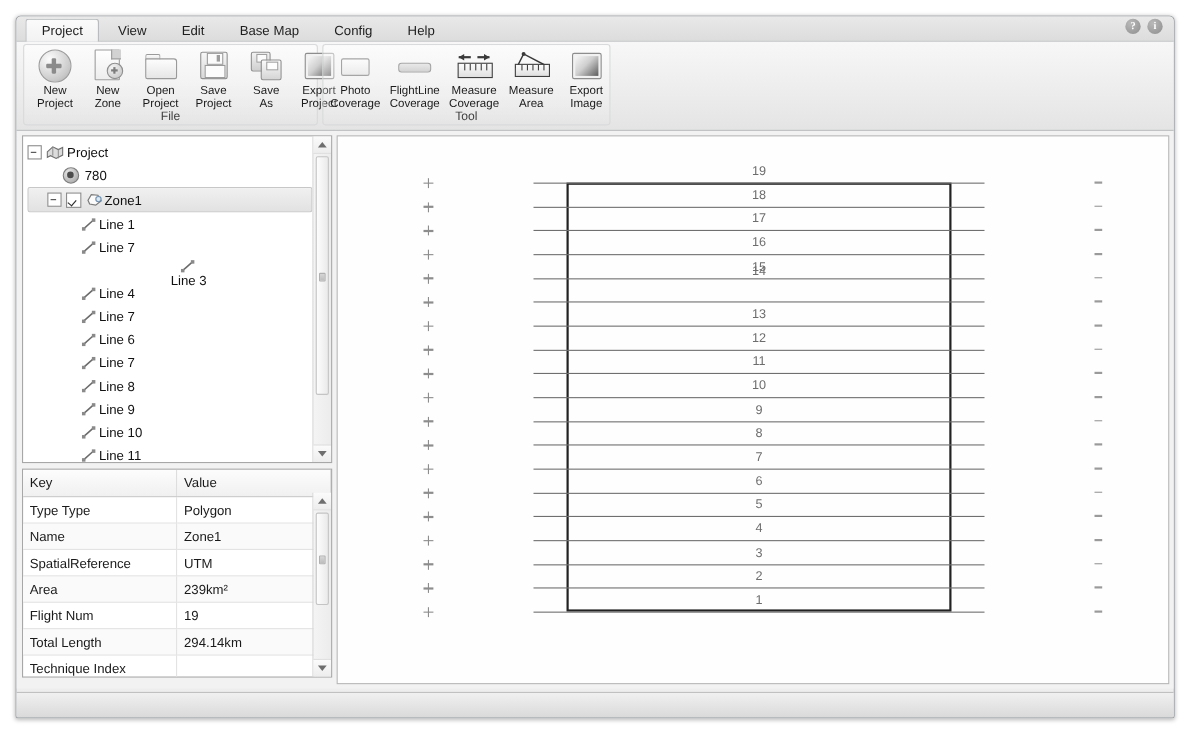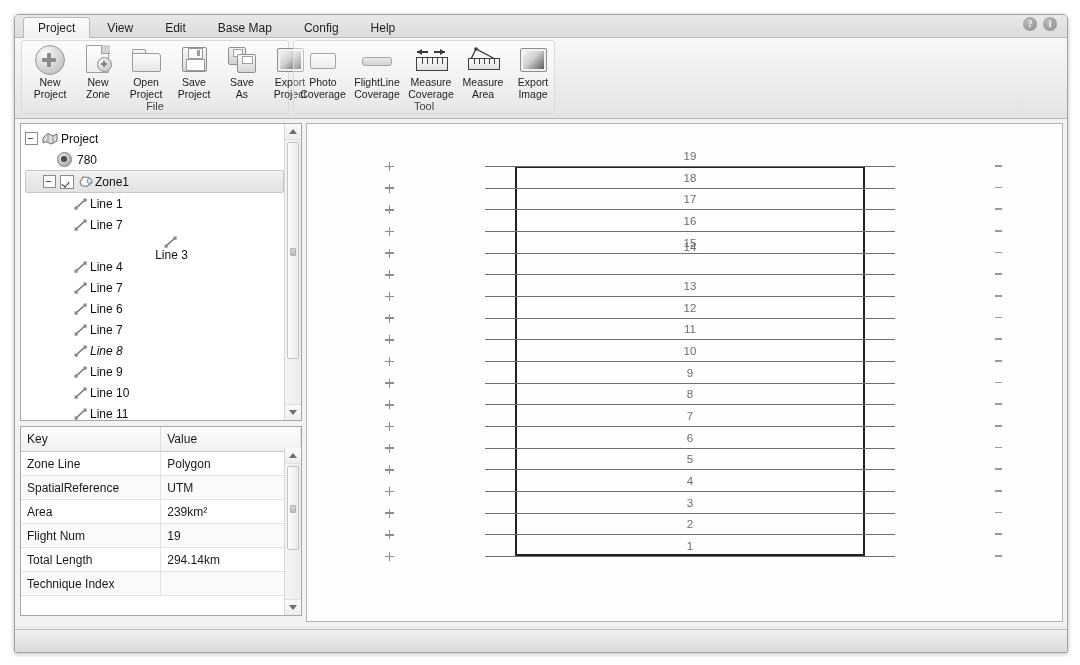--- a/index.html
+++ b/index.html
@@ -503,21 +503,21 @@
           </div>
           <div class="trow" style="padding-left: 34px;">
             <span class="spacer"></span>
             <span class="ic-line"><svg width="15" height="13" viewBox="0 0 15 13">
                 <path d="M2 11 L11 3" stroke="#6a6a6a" stroke-width="1.4"></path>
                 <rect x="0.5" y="9.5" width="3.2" height="3.2" fill="#8a8a8a"></rect>
                 <rect x="9.5" y="1.5" width="3.2" height="3.2" fill="#8a8a8a"></rect>
               </svg></span>
             <span>Line 7</span>
           </div>
-          <div class="trow" style="padding-left: 34px; font-style: italic;">
+          <div class="trow" style="padding-left: 34px;">
             <span class="spacer"></span>
             <span class="ic-line"><svg width="15" height="13" viewBox="0 0 15 13">
                 <path d="M2 11 L11 3" stroke="#6a6a6a" stroke-width="1.4"></path>
                 <rect x="0.5" y="9.5" width="3.2" height="3.2" fill="#8a8a8a"></rect>
                 <rect x="9.5" y="1.5" width="3.2" height="3.2" fill="#8a8a8a"></rect>
               </svg></span>
             <span>Line 8</span>
           </div>
           <div class="trow" style="padding-left: 34px;">
             <span class="spacer"></span>
@@ -561,22 +561,26 @@
     <div id="prop-panel">
       <table class="ptable">
         <thead>
           <tr>
             <th class="k">Key</th>
             <th>Value</th>
           </tr>
         </thead>
         <tbody id="prop-body">
             <tr>
-              <td class="k">Zone Line</td>
+              <td class="k">Type Type</td>
               <td>Polygon</td>
+            </tr>
+            <tr>
+              <td class="k">Name</td>
+              <td>Zone1</td>
             </tr>
             <tr>
               <td class="k">SpatialReference</td>
               <td>UTM</td>
             </tr>
             <tr>
               <td class="k">Area</td>
               <td>239km²</td>
             </tr>
             <tr>

